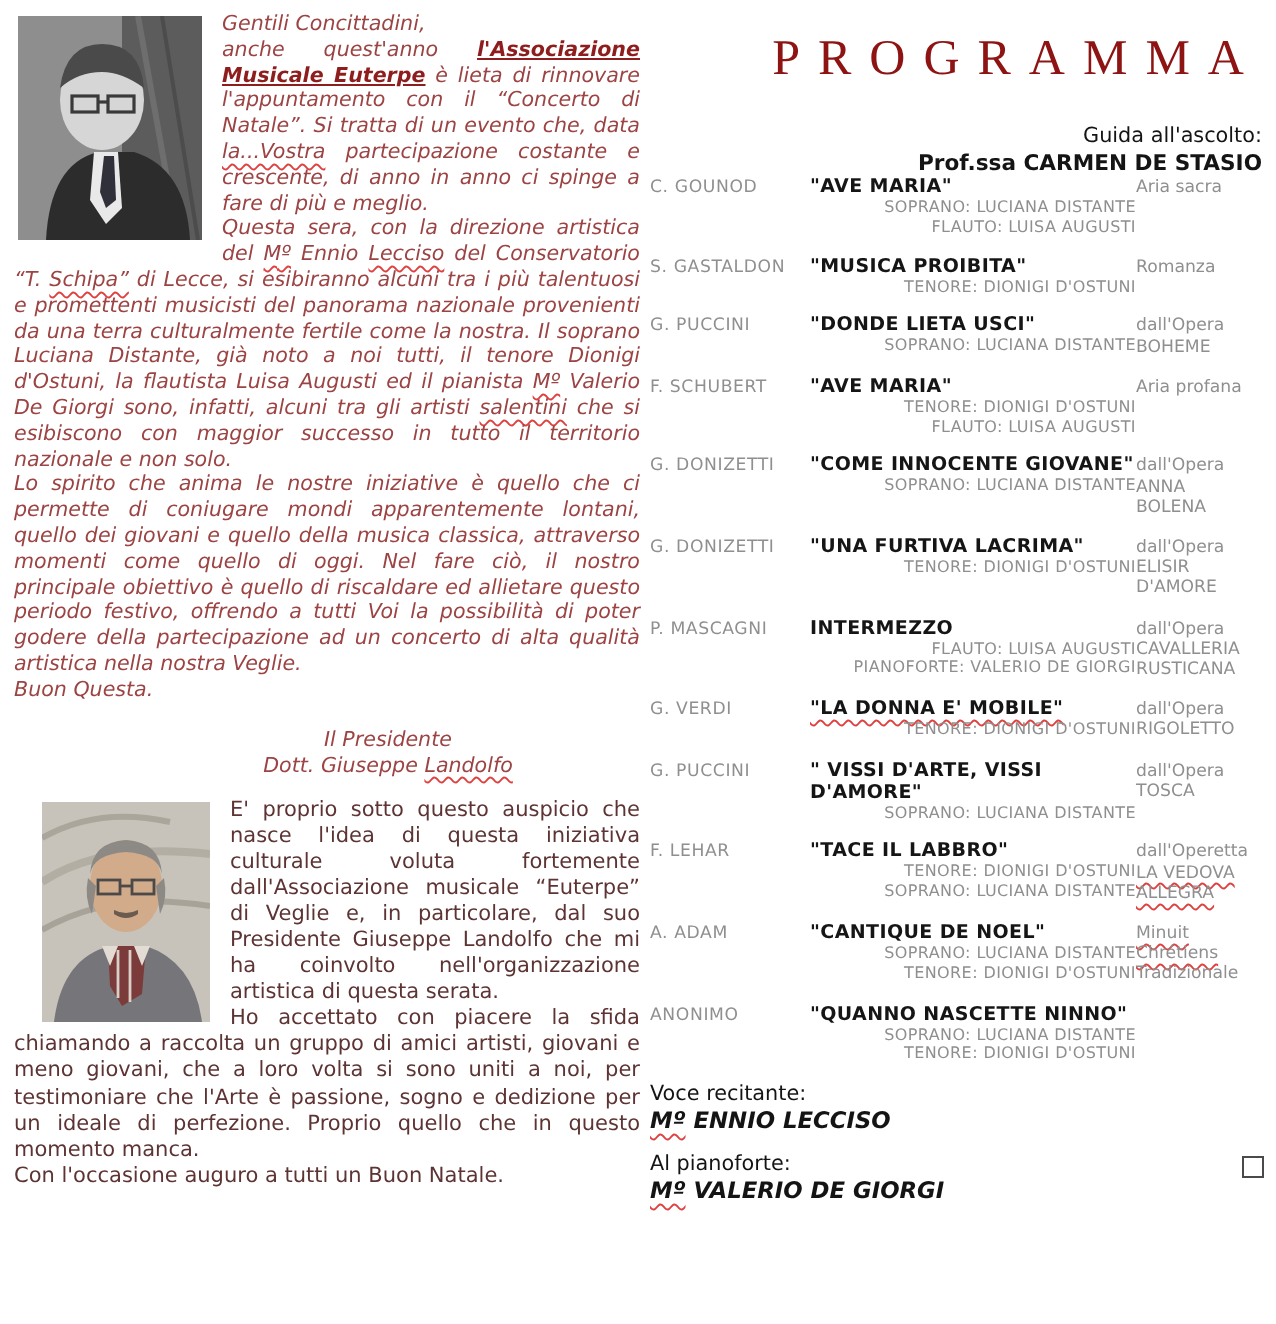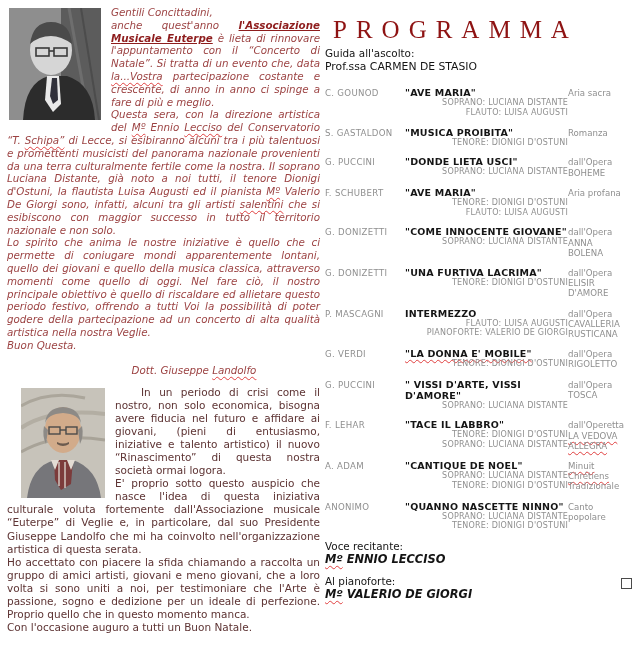--- a/index.html
+++ b/index.html
@@ -24,25 +24,25 @@
   .photo2{width:84px;height:110px;margin:2px 10px 2px 14px;}
   .photo svg{display:block;}
   .sig{width:200px;margin:12px 26px 0 auto;text-align:center;}
   .sig1{font-style:italic;font-size:10.3px;line-height:13px;color:#9c4343;}
   .letter2-section{margin-top:9px;}
 
   
   .right-col{position:absolute;left:325px;top:6px;width:306px;}
   .prog-title{font-family:"Liberation Serif","DejaVu Serif",serif;
               font-size:25px;font-weight:normal;letter-spacing:9px;
-              color:#8e1313;text-align:left;margin:10px 0 0 8px;}
-  .guide{margin-top:3px;text-align:left;color:#141414;
+              color:#8e1313;text-align:right;margin:10px 0 0 8px;}
+  .guide{margin-top:18px;text-align:right;color:#141414;
          font-size:10.4px;line-height:13px;}
-  .guide-name{font-weight:normal;font-size:10.8px;}
-  .items{margin-top:14px;}
+  .guide-name{font-weight:bold;font-size:10.8px;}
+  .items{}
   .prow{display:grid;grid-template-columns:80px 163px 1fr;margin-bottom:9px;}
   .pcomposer{font-size:8.6px;color:#8f8f8f;letter-spacing:.3px;padding-top:1px;}
   .ptitle{font-size:9.5px;font-weight:bold;color:#151515;letter-spacing:.2px;}
   .pperf{font-size:8px;color:#8f8f8f;line-height:9.8px;letter-spacing:.2px;text-align:right;}
   .pmid .pperf:first-of-type{margin-top:3px;}
   .pnote{font-size:8.6px;color:#8f8f8f;line-height:10.2px;padding-top:1px;}
   .prog-footer{text-align:left;margin-top:9px;color:#141414;
                font-size:10.4px;line-height:13px;}
   .footer-name{font-weight:bold;font-size:11.4px;font-style:italic;}
   .piano-label{margin-top:9px;}
@@ -76,20 +76,21 @@
         </div>
         <div id="letter1-paras">
             <p><span>Gentili Concittadini,</span></p>
             <p><span>anche quest'anno </span><span class="seg-em">l'Associazione Musicale Euterpe</span><span> è lieta di rinnovare l'appuntamento con il “Concerto di Natale”. Si tratta di un evento che, data </span><span class="seg-wavy">la...Vostra</span><span> partecipazione costante e crescente, di anno in anno ci spinge a fare di più e meglio.</span></p>
             <p><span>Questa sera, con la direzione artistica del </span><span class="seg-wavy">Mº</span><span> Ennio </span><span class="seg-wavy">Lecciso</span><span> del Conservatorio “T. </span><span class="seg-wavy">Schipa”</span><span> di Lecce, si esibiranno alcuni tra i più talentuosi e promettenti musicisti del panorama nazionale provenienti da una terra culturalmente fertile come la nostra. Il soprano Luciana Distante, già noto a noi tutti, il tenore Dionigi d'Ostuni, la flautista Luisa Augusti ed il pianista </span><span class="seg-wavy">Mº</span><span> Valerio De Giorgi sono, infatti, alcuni tra gli artisti </span><span class="seg-wavy">salentini</span><span> che si esibiscono con maggior successo in tutto il territorio nazionale e non solo.</span></p>
             <p><span>Lo spirito che anima le nostre iniziative è quello che ci permette di coniugare mondi apparentemente lontani, quello dei giovani e quello della musica classica, attraverso momenti come quello di oggi. Nel fare ciò, il nostro principale obiettivo è quello di riscaldare ed allietare questo periodo festivo, offrendo a tutti Voi la possibilità di poter godere della partecipazione ad un concerto di alta qualità artistica nella nostra Veglie.</span></p>
             <p class="sp "><span>Buon Questa.</span></p>
           </div>
       </div>
       <div class="sig sig1">
+        <div>Il Presidente</div>
         <div id="sig1-name"><span>Dott. Giuseppe </span><span class="seg-wavy">Landolfo</span></div>
       </div>
     </section>
 
     <section class="letter2-section">
       <div class="letter letter2">
         <div class="photo photo2">
           <svg width="84" height="110" viewBox="0 0 84 110">
             <rect width="84" height="110" fill="#c7c3ba"></rect>
             <path d="M0 18 Q28 2 64 10" stroke="#aba69b" stroke-width="3" fill="none"></path>
@@ -105,21 +106,20 @@
             <path d="M24 36 Q25 20 42 19 Q59 20 60 36 Q58 26 42 25 Q26 26 24 36 Z" fill="#8d8a86"></path>
             <path d="M23 38 Q21 48 25 56 L27 42 Z" fill="#8d8a86"></path>
             <path d="M61 38 Q63 48 59 56 L57 42 Z" fill="#8d8a86"></path>
             <rect x="28" y="39" width="11" height="7" fill="none" stroke="#4a4a4a" stroke-width="1.4"></rect>
             <rect x="45" y="39" width="11" height="7" fill="none" stroke="#4a4a4a" stroke-width="1.4"></rect>
             <line x1="39" y1="42" x2="45" y2="42" stroke="#4a4a4a" stroke-width="1.4"></line>
             <path d="M36 54 Q42 57 48 54 L48 56 Q42 60 36 56 Z" fill="#6b5a4e"></path>
           </svg>
         </div>
         <div id="letter2-paras">
-            <p class="indent"><span>In un periodo di crisi come il nostro, non solo economica, bisogna avere fiducia nel futuro e affidare ai giovani, (pieni di entusiasmo, iniziative e talento artistico) il nuovo “Rinascimento” di questa nostra società ormai logora.</span></p>
             <p><span>E' proprio sotto questo auspicio che nasce l'idea di questa iniziativa culturale voluta fortemente dall'Associazione musicale “Euterpe” di Veglie e, in particolare, dal suo Presidente Giuseppe Landolfo che mi ha coinvolto nell'organizzazione artistica di questa serata.</span></p>
             <p><span>Ho accettato con piacere la sfida chiamando a raccolta un gruppo di amici artisti, giovani e meno giovani, che a loro volta si sono uniti a noi, per testimoniare che l'Arte è passione, sogno e dedizione per un ideale di perfezione. Proprio quello che in questo momento manca.</span></p>
             <p class="sp "><span>Con l'occasione auguro a tutti un Buon Natale.</span></p>
           </div>
       </div>
 
     </section>
   </div>
 
   <div class="right-col">
@@ -258,24 +258,20 @@
             <div class="seg-wavy">Chrétiens</div>
             <div>Tradizionale</div>
           </div>
         </div>
         <div class="prow">
           <div class="pcomposer">ANONIMO</div>
           <div class="pmid">
             <div class="ptitle">"QUANNO NASCETTE NINNO"</div>
             <div class="pperf">SOPRANO: LUCIANA DISTANTE</div>
             <div class="pperf">TENORE: DIONIGI D'OSTUNI</div>
-          </div>
-          <div class="pnote">
-            <div>Canto</div>
-            <div>popolare</div>
           </div>
         </div>
       </div>
 
     <div class="prog-footer">
       <div>Voce recitante:</div>
       <div class="footer-name">
         <span class="seg-wavy">Mº</span>
         <span>ENNIO LECCISO</span>
       </div>

